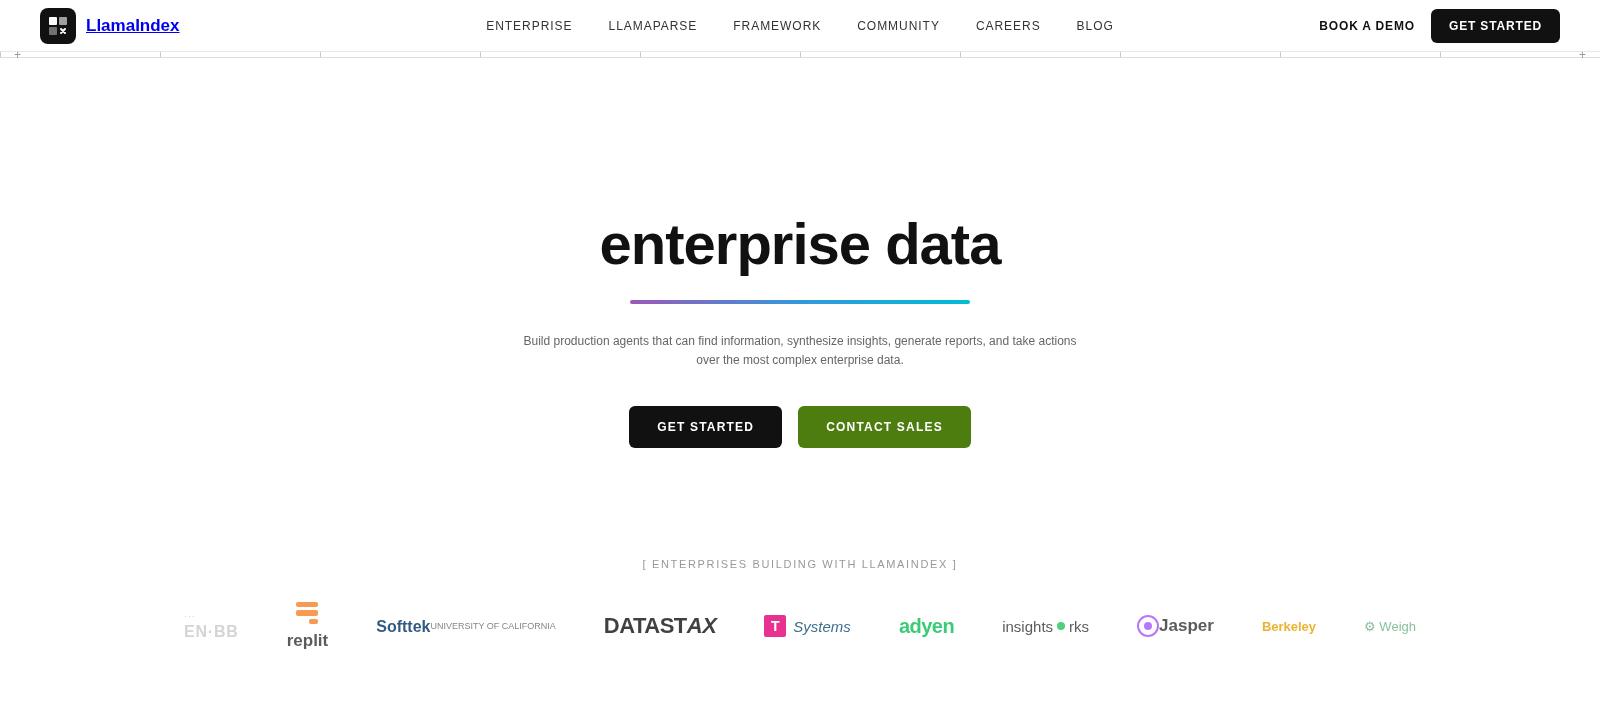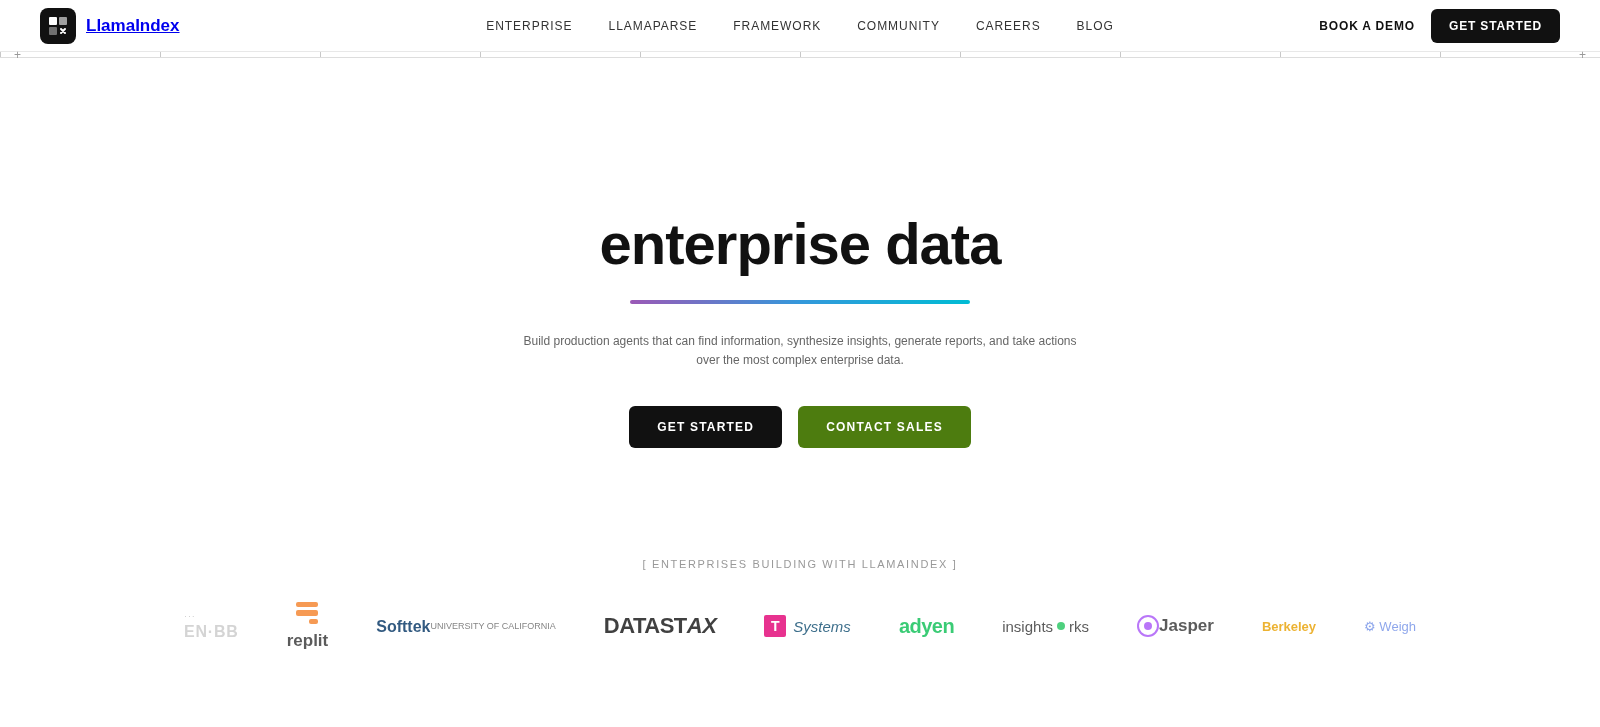--- a/index.html
+++ b/index.html
@@ -295,21 +295,21 @@
     
     .logo-softtek {
       font-size: 13px;
       font-weight: 700;
       color: #e8a000;
     }
 
     
     .logo-weight {
       font-size: 13px;
-      color: #1d4ed8;
+      color: #15803d;
       opacity: 0.5;
     }
 
     
     .top-ruler {
       height: 6px;
       width: 100%;
       background: repeating-linear-gradient(to right, #c8c8c8 0px, #c8c8c8 1px, transparent 1px, transparent 160px);
       border-bottom: 1px solid #ddd;
       position: relative;

